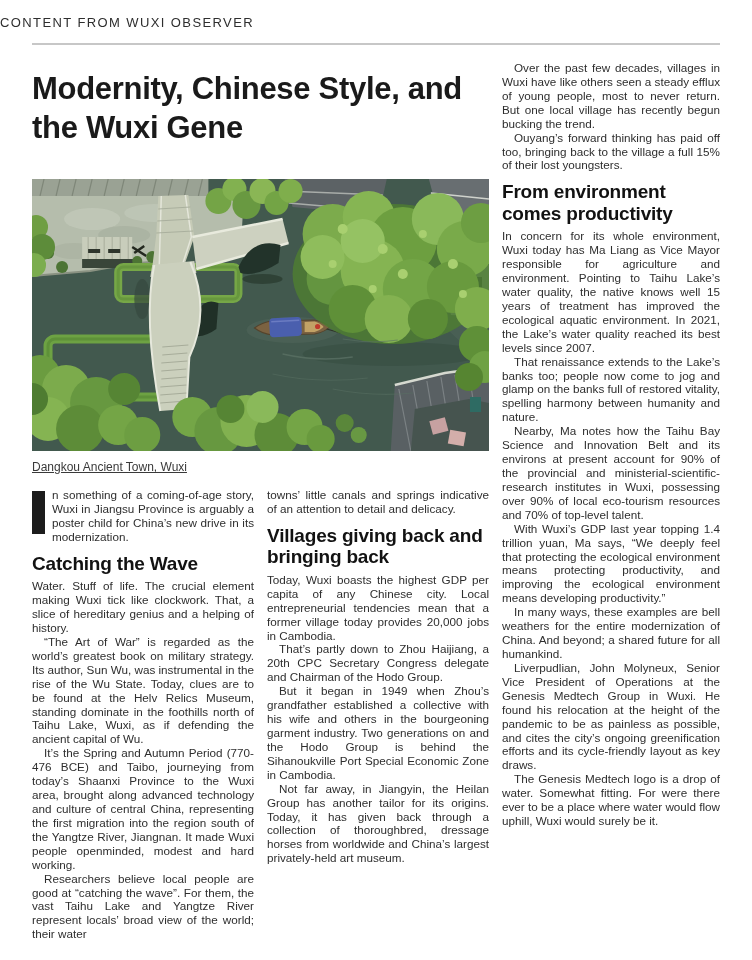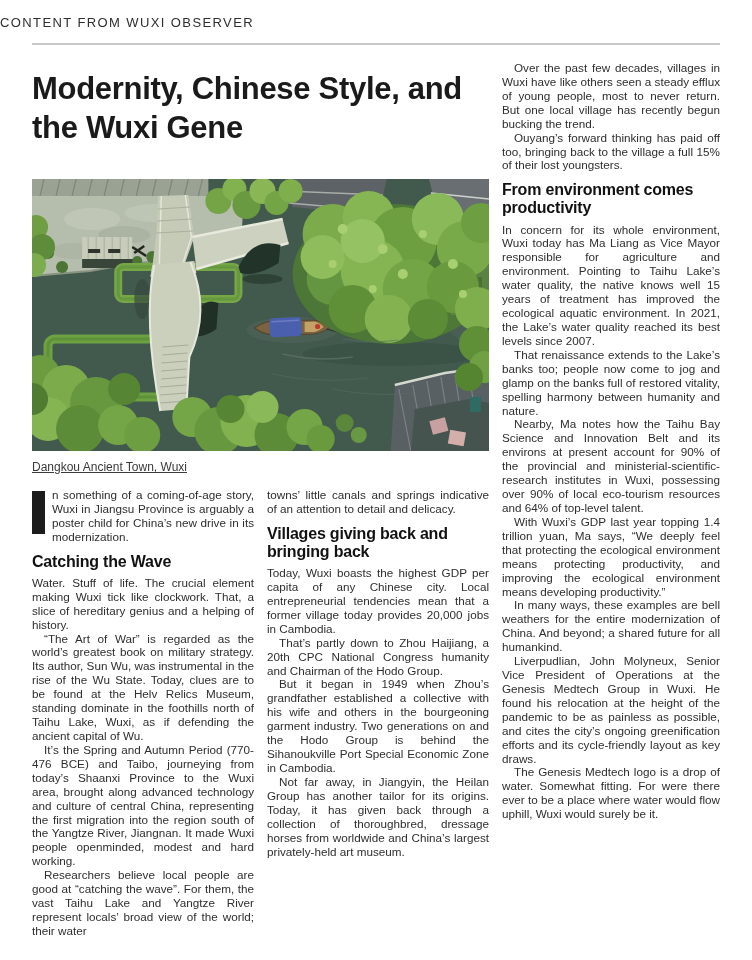--- a/index.html
+++ b/index.html
@@ -24,21 +24,21 @@
   figcaption { font-size:12px; color:#3a3a3a; margin-top:9px;text-decoration:underline; }
   .twocol { display:flex; gap:13px; margin-top:14px; }
   .col { width:222px; flex:0 0 222px; }
   .rightcol { flex:1 1 auto; width:auto; padding-top:16px; }
   p {
     margin:0; font-size:11.7px; line-height:1.19; text-align:justify;
     color:#2e2e2e;
   }
   .ind { text-indent:12px; }
   h2 {
-    font-size:16px; line-height:1.13; letter-spacing:-0.2px;
+    font-size:19px; line-height:1.13; letter-spacing:-0.2px;
     margin:9px 0 5px; color:#121212; font-weight:bold;
   }
   .dropcap {
     float:left; width:13px; height:43px; background:#1c1c1c;
     margin:3px 7px 1px 0; color:transparent; overflow:hidden;
   }
 </style>
 </head>
 <body>
 
@@ -228,33 +228,33 @@
         <h2>Catching the Wave</h2>
         <p>Water. Stuff of life. The crucial element making Wuxi tick like clockwork. That, a slice of hereditary genius and a helping of history.</p>
         <p class="ind">“The Art of War” is regarded as the world’s greatest book on military strategy. Its author, Sun Wu, was instrumental in the rise of the Wu State. Today, clues are to be found at the Helv Relics Museum, standing dominate in the foothills north of Taihu Lake, Wuxi, as if defending the ancient capital of Wu.</p>
         <p class="ind">It’s the Spring and Autumn Period (770-476 BCE) and Taibo, journeying from today’s Shaanxi Province to the Wuxi area, brought along advanced technology and culture of central China, representing the first migration into the region south of the Yangtze River, Jiangnan. It made Wuxi people openminded, modest and hard working.</p>
         <p class="ind">Researchers believe local people are good at “catching the wave”. For them, the vast Taihu Lake and Yangtze River represent locals’ broad view of the world; their water</p>
       </div>
       <div class="col">
         <p>towns’ little canals and springs indicative of an attention to detail and delicacy.</p>
         <h2>Villages giving back and bringing back</h2>
         <p>Today, Wuxi boasts the highest GDP per capita of any Chinese city. Local entrepreneurial tendencies mean that a former village today provides 20,000 jobs in Cambodia.</p>
-        <p class="ind">That’s partly down to Zhou Haijiang, a 20th CPC National Congress humanity and Chairman of the Hodo Group.</p>
+        <p class="ind">That’s partly down to Zhou Haijiang, a 20th CPC Secretary Congress delegate and Chairman of the Hodo Group.</p>
         <p class="ind">But it began in 1949 when Zhou’s grandfather established a collective with his wife and others in the bourgeoning garment industry. Two generations on and the Hodo Group is behind the Sihanoukville Port Special Economic Zone in Cambodia.</p>
         <p class="ind">Not far away, in Jiangyin, the Heilan Group has another tailor for its origins. Today, it has given back through a collection of thoroughbred, dressage horses from worldwide and China’s largest privately-held art museum.</p>
       </div>
     </div>
   </div>
 
   <div class="col rightcol">
     <p class="ind">Over the past few decades, villages in Wuxi have like others seen a steady efflux of young people, most to never return. But one local village has recently begun bucking the trend.</p>
     <p class="ind">Ouyang’s forward thinking has paid off too, bringing back to the village a full 15% of their lost youngsters.</p>
     <h2>From environment comes productivity</h2>
     <p>In concern for its whole environment, Wuxi today has Ma Liang as Vice Mayor responsible for agriculture and environment. Pointing to Taihu Lake’s water quality, the native knows well 15 years of treatment has improved the ecological aquatic environment. In 2021, the Lake’s water quality reached its best levels since 2007.</p>
     <p class="ind">That renaissance extends to the Lake’s banks too; people now come to jog and glamp on the banks full of restored vitality, spelling harmony between humanity and nature.</p>
-    <p class="ind">Nearby, Ma notes how the Taihu Bay Science and Innovation Belt and its environs at present account for 90% of the provincial and ministerial-scientific-research institutes in Wuxi, possessing over 90% of local eco-tourism resources and 64% of top-level talent.</p>
+    <p class="ind">Nearby, Ma notes how the Taihu Bay Science and Innovation Belt and its environs at present account for 90% of the provincial and ministerial-scientific-research institutes in Wuxi, possessing over 90% of local eco-tourism resources and 70% of top-level talent.</p>
     <p class="ind">With Wuxi’s GDP last year topping 1.4 trillion yuan, Ma says, “We deeply feel that protecting the ecological environment means protecting productivity, and improving the ecological environment means developing productivity.”</p>
     <p class="ind">In many ways, these examples are bell weathers for the entire modernization of China. And beyond; a shared future for all humankind.</p>
     <p class="ind">Liverpudlian, John Molyneux, Senior Vice President of Operations at the Genesis Medtech Group in Wuxi. He found his relocation at the height of the pandemic to be as painless as possible, and cites the city’s ongoing greenification efforts and its cycle-friendly layout as key draws.</p>
     <p class="ind">The Genesis Medtech logo is a drop of water. Somewhat fitting. For were there ever to be a place where water would flow uphill, Wuxi would surely be it.</p>
   </div>
 
 </div>
 
 </body></html>

